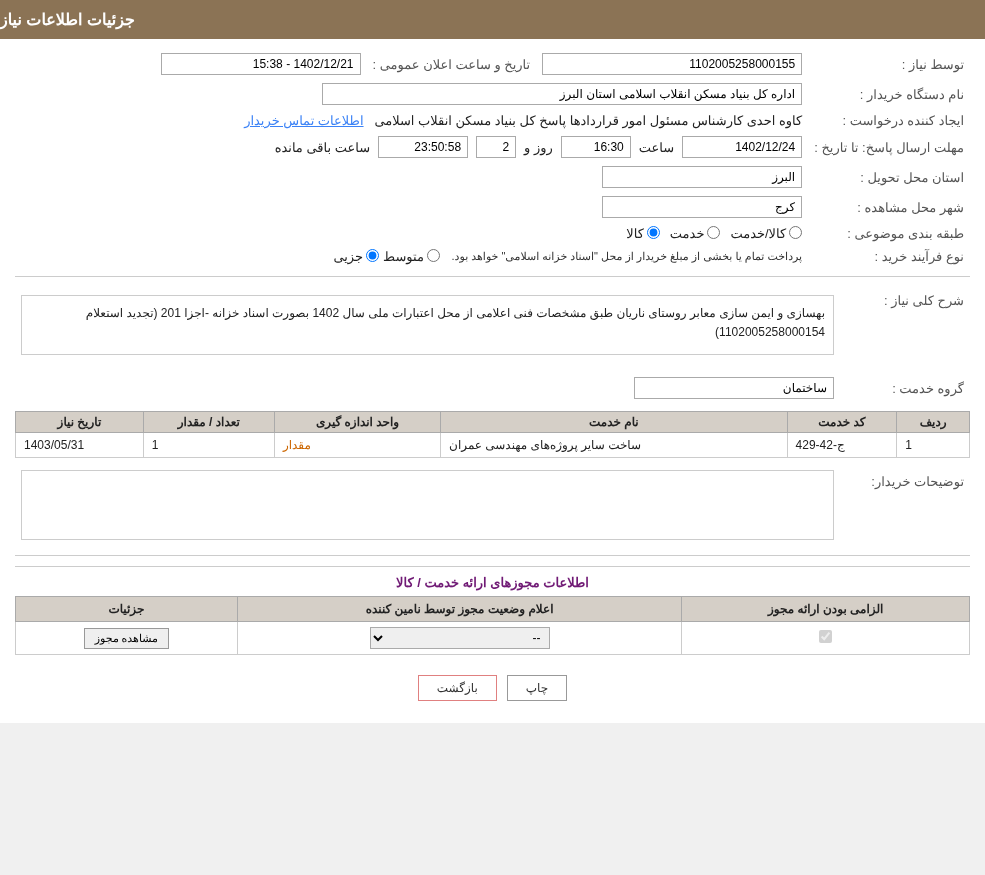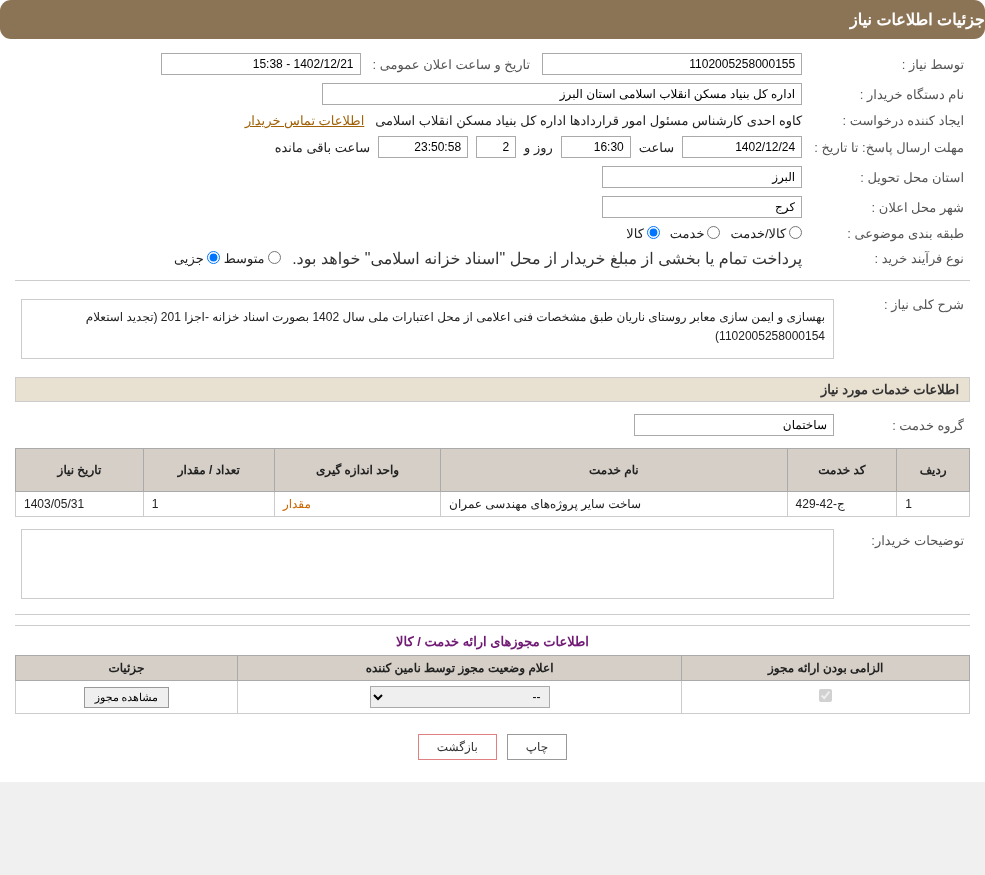--- a/index.html
+++ b/index.html
@@ -11,25 +11,24 @@
       color: #222;
     }
     .page-wrapper {
       width: 985px;
       margin: 0 auto;
       background: #fff;
     }
     .header-bar {
       background: #8B7355;
       color: #fff;
-      text-align: right;
+      text-align: left;
       padding: 10px 0;
       font-size: 16px;
       font-weight: bold;
-      border-radius: 11px;
     }
     .content-area {
       padding: 10px 15px;
     }
     .info-table {
       width: 100%;
       border-collapse: collapse;
       margin-bottom: 8px;
     }
     .info-table td {
@@ -48,21 +47,21 @@
     }
     .input-field {
       border: 1px solid #aaa;
       padding: 3px 6px;
       background: #fff;
       font-family: Tahoma, Arial, sans-serif;
       font-size: 12px;
       direction: rtl;
     }
     .input-wide { width: 260px; }
-    .link-blue { color: #a16207; text-decoration: underline; cursor: pointer; }
+    .link-blue { color: #3b82f6; text-decoration: underline; cursor: pointer; }
     .radio-group { display: flex; gap: 10px; align-items: center; }
     .radio-item { display: flex; align-items: flex-start; gap: 3px; }
     .separator { height: 1px; background: #ccc; margin: 8px 0; }
     .description-box {
       border: 1px solid #ccc;
       padding: 8px;
       margin: 6px 0;
       background: #fff;
       min-height: 60px;
       font-size: 12px;
@@ -78,21 +77,21 @@
       color: #333;
     }
     .data-table {
       width: 100%;
       border-collapse: collapse;
       margin-bottom: 8px;
     }
     .data-table th {
       background: #d5cfc7;
       border: 1px solid #aaa;
-      padding: 14px 8px;
+      padding: 3px 8px;
       text-align: center;
       font-size: 12px;
     }
     .data-table td {
       border: 1px solid #ccc;
       padding: 5px 8px;
       text-align: left;
       font-size: 12px;
     }
     .link-orange { color: #cc6600; }
@@ -207,21 +206,21 @@
         <td colspan="3" class="value-cell">
           <input class="input-field" style="width: 480px;" type="text" readonly="" value="اداره کل بنیاد مسکن انقلاب اسلامی استان البرز">
         </td>
       </tr>
 
       <tr>
         <td class="label-cell">
           <span>ایجاد کننده درخواست :</span>
         </td>
         <td colspan="3" class="value-cell">
-          <span>کاوه احدی کارشناس مسئول امور قراردادها اداره کل بنیاد مسکن انقلاب اسلامی</span>
+          <span>کاوه احدی کارشناس مسئول امور قراردادها پاسخ کل بنیاد مسکن انقلاب اسلامی</span>
           &nbsp;
           <span class="link-blue">اطلاعات تماس خریدار</span>
         </td>
       </tr>
 
       <tr>
         <td class="label-cell">
           <span>مهلت ارسال پاسخ: تا تاریخ :</span>
         </td>
         <td colspan="3" class="value-cell">
@@ -241,21 +240,21 @@
         <td class="label-cell">
           <span>استان محل تحویل :</span>
         </td>
         <td colspan="3" class="value-cell">
           <input class="input-field" style="width: 200px;" type="text" readonly="" value="البرز">
         </td>
       </tr>
 
       <tr>
         <td class="label-cell">
-          <span>شهر محل اعلان :</span>
+          <span>شهر محل مشاهده :</span>
         </td>
         <td colspan="3" class="value-cell">
           <input class="input-field" style="width: 200px;" type="text" readonly="" value="کرج">
         </td>
       </tr>
 
       <tr>
         <td class="label-cell">
           <span>طبقه بندی موضوعی :</span>
         </td>
@@ -273,21 +272,21 @@
           </div>
         </td>
       </tr>
 
       <tr>
         <td class="label-cell">
           <span>نوع فرآیند خرید :</span>
         </td>
         <td colspan="3" class="value-cell">
           <div class="row-flex">
-            <span style="font-size:16px; color:#333;">پرداخت تمام یا بخشی از مبلغ خریدار از محل "اسناد خزانه اسلامی" خواهد بود.</span>
+            <span style="font-size:11px; color:#333;">پرداخت تمام یا بخشی از مبلغ خریدار از محل "اسناد خزانه اسلامی" خواهد بود.</span>
             &nbsp;
             <label class="radio-item">
               <input type="radio" name="ptype" style=""> متوسط
             </label>
             <label class="radio-item">
               <input type="radio" name="ptype" checked="" style=""> جزیی
             </label>
           </div>
         </td>
       </tr>
@@ -304,23 +303,20 @@
         </td>
         <td class="value-cell">
           <div class="description-box">
             <span>بهسازی و ایمن سازی معابر روستای ناریان طبق مشخصات فنی اعلامی از محل اعتبارات ملی سال 1402 بصورت اسناد خزانه -اجزا 201 (تجدید استعلام 1102005258000154)</span>
           </div>
         </td>
       </tr>
     </tbody>
       </table>
 
-    <div class="sub-section-title">
-      <span>اطلاعات خدمات مورد نیاز</span>
-    </div>
 
     <table class="info-table">
       <tbody>
           <tr>
         <td class="label-cell" style="width:130px;">
           <span>گروه خدمت :</span>
         </td>
         <td class="value-cell">
           <input class="input-field" style="width: 200px;" type="text" readonly="" value="ساختمان">
         </td>

